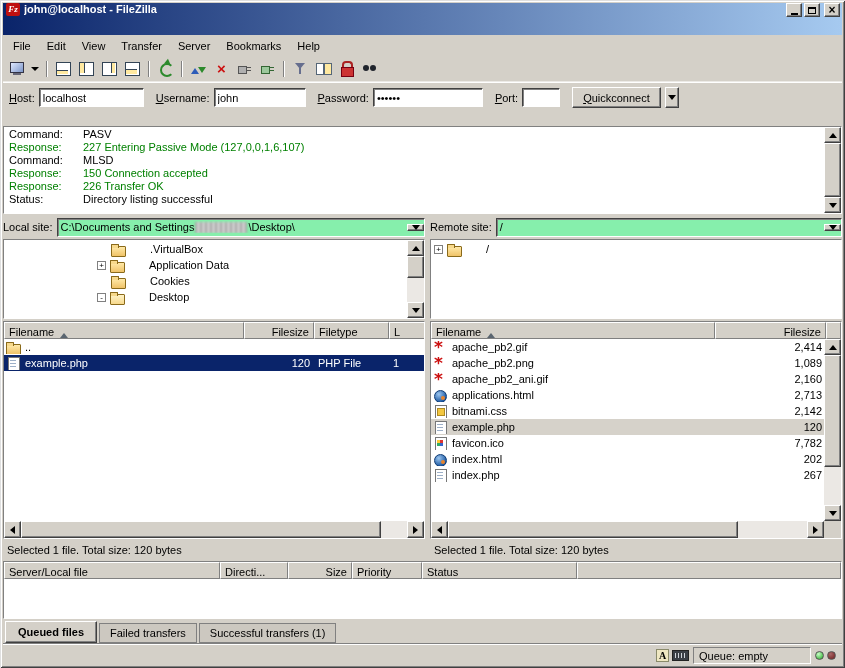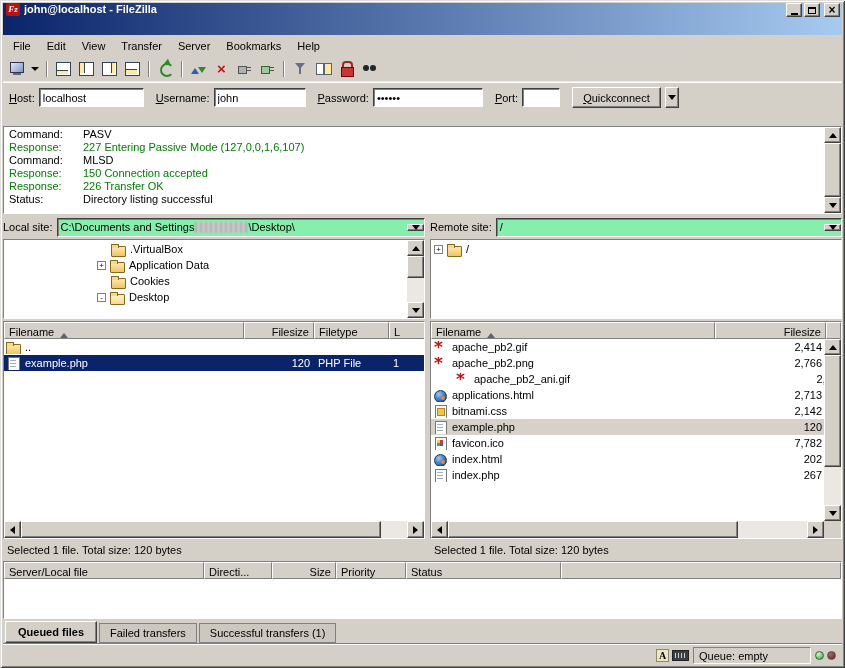--- a/index.html
+++ b/index.html
@@ -135,21 +135,21 @@
     background:repeating-linear-gradient(90deg,#a8a8a8 0 2px,#cfcfcf 2px 5px); filter:blur(1.2px); }
 
   .treewrap{ height:80px; flex:none; position:relative; overflow:hidden; }
   .tree{ position:absolute; inset:1px 18px 1px 1px; overflow:hidden; }
   .rightp .tree{ right:1px; }
   .treescroll{ position:absolute; right:0; top:0; bottom:0; }
   .tree-row{ height:16px; display:flex; align-items:center; white-space:nowrap; }
   .tree-indent{ display:inline-block; flex:none; }
   .expander{ width:9px; height:9px; flex:none; border:1px solid var(--sh); background:#fff;
     font:8px/7px "Liberation Sans",sans-serif; text-align:center; margin-right:4px; }
-  .tree-label{ padding:0 2px; }
+  .tree-label{ padding:0 2px;margin-left:20px; }
 
   .listbox{ flex:1; display:flex; flex-direction:column; margin-top:2px; overflow:hidden; }
   .listhead{ height:17px; flex:none; display:flex; background:var(--face); overflow:hidden; }
   .col-h{ height:17px; flex:none; display:flex; align-items:flex-end; padding:0 4px; background:var(--face);
     border:1px solid; border-color:#fff var(--sh) var(--sh) #fff; white-space:nowrap; overflow:hidden; }
   .col-h.right{ justify-content:flex-end; }
   .col-fill{ flex:1; }
   .sortarrow{ margin-left:6px; width:0; height:0; border-left:4px solid transparent;
     border-right:4px solid transparent; border-bottom:5px solid #5a6570; }
   .listwrap{ flex:1; display:flex; overflow:hidden; background:#fff; }
@@ -492,24 +492,24 @@
                   <span class="fi fi-image"></span>
                   <span class="fname">apache_pb2.gif</span>
                 </span>
                 <span class="cell right" style="width: 111px;">2,414</span>
               </div>
               <div class="file-row">
                 <span class="cell name" style="width: 284px;">
                   <span class="fi fi-image"></span>
                   <span class="fname">apache_pb2.png</span>
                 </span>
-                <span class="cell right" style="width: 111px;">2,766</span>
-              </div>
-              <div class="file-row">
-                <span class="cell name" style="width: 284px; margin-left: 22px;">
+                <span class="cell right" style="width: 111px;">1,089</span>
+              </div>
+              <div class="file-row">
+                <span class="cell name" style="width: 284px;">
                   <span class="fi fi-image"></span>
                   <span class="fname">apache_pb2_ani.gif</span>
                 </span>
                 <span class="cell right" style="width: 111px;">2,160</span>
               </div>
               <div class="file-row">
                 <span class="cell name" style="width: 284px;">
                   <span class="fi fi-html"></span>
                   <span class="fname">applications.html</span>
                 </span>
@@ -573,21 +573,21 @@
             </div>
           <div class="corner"></div>
         </div>
       </div>
       <div class="pane-status">Selected 1 file. Total size: 120 bytes</div>
     </div>
   </div>
 
   <div class="queuebox sunken">
     <div class="listhead" id="queue-cols">
-        <div class="col-h" style="width: 200px;">
+        <div class="col-h" style="width: 216px;">
           <span class="col-label">Server/Local file</span>
         </div>
         <div class="col-h" style="width: 68px;">
           <span class="col-label">Directi...</span>
         </div>
         <div class="col-h right" style="width: 64px;">
           <span class="col-label">Size</span>
         </div>
         <div class="col-h" style="width: 70px;">
           <span class="col-label">Priority</span>

